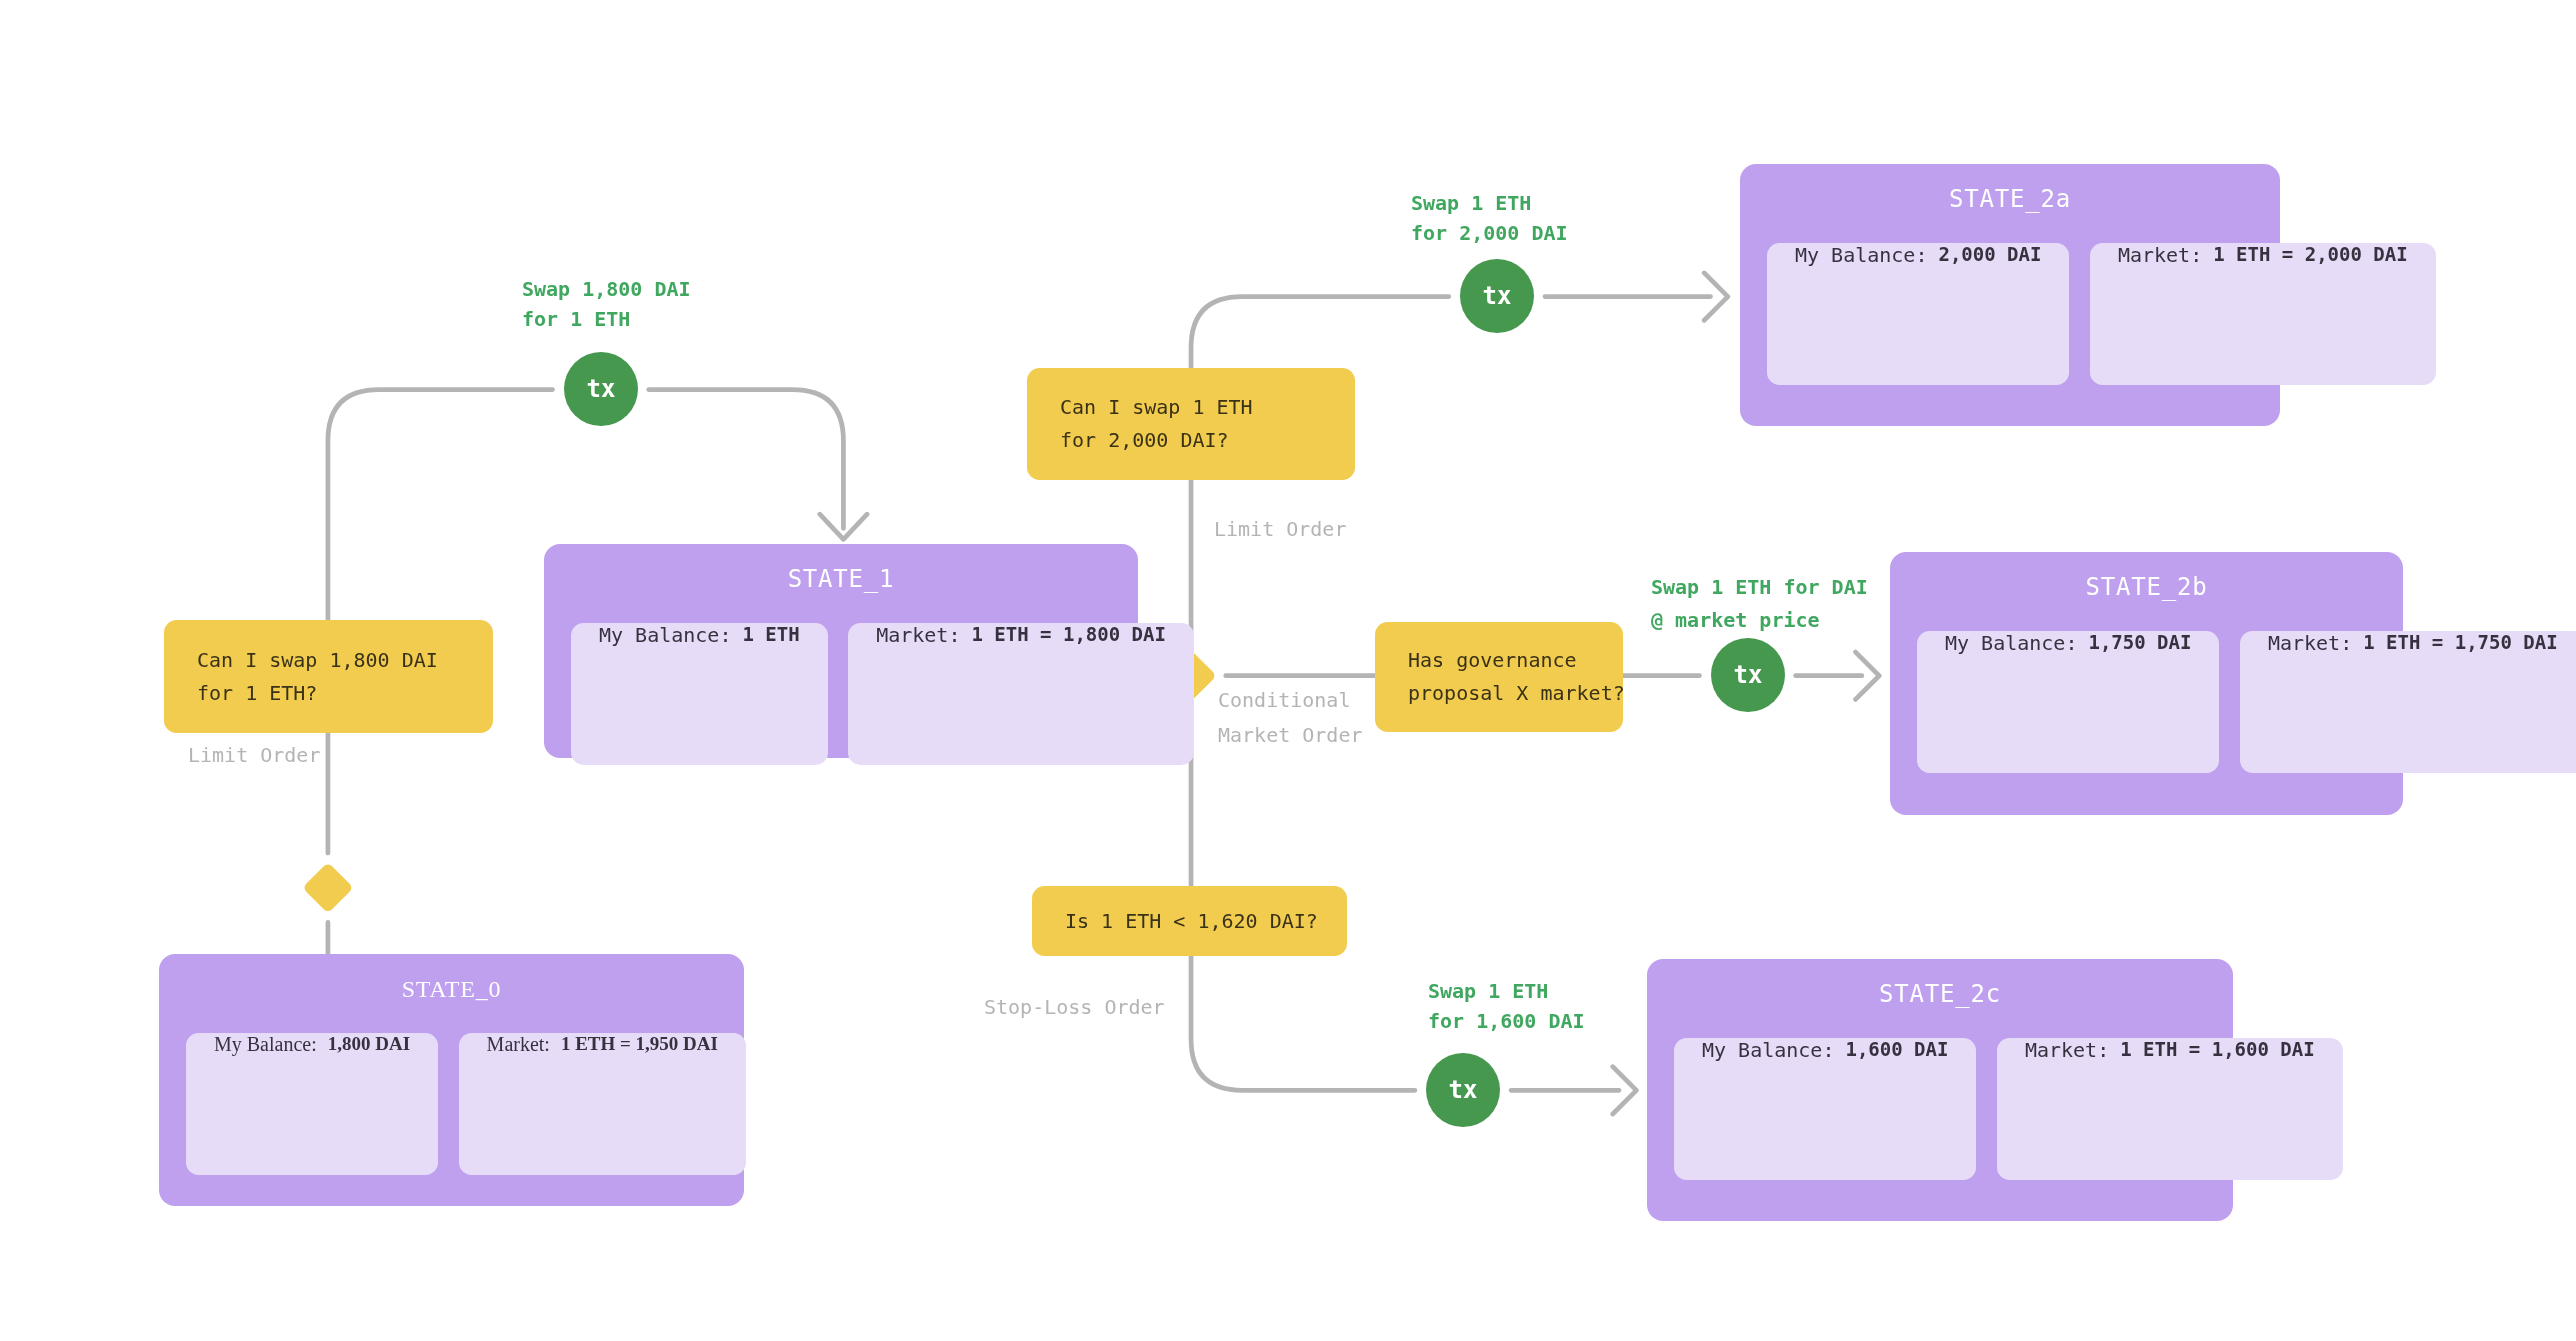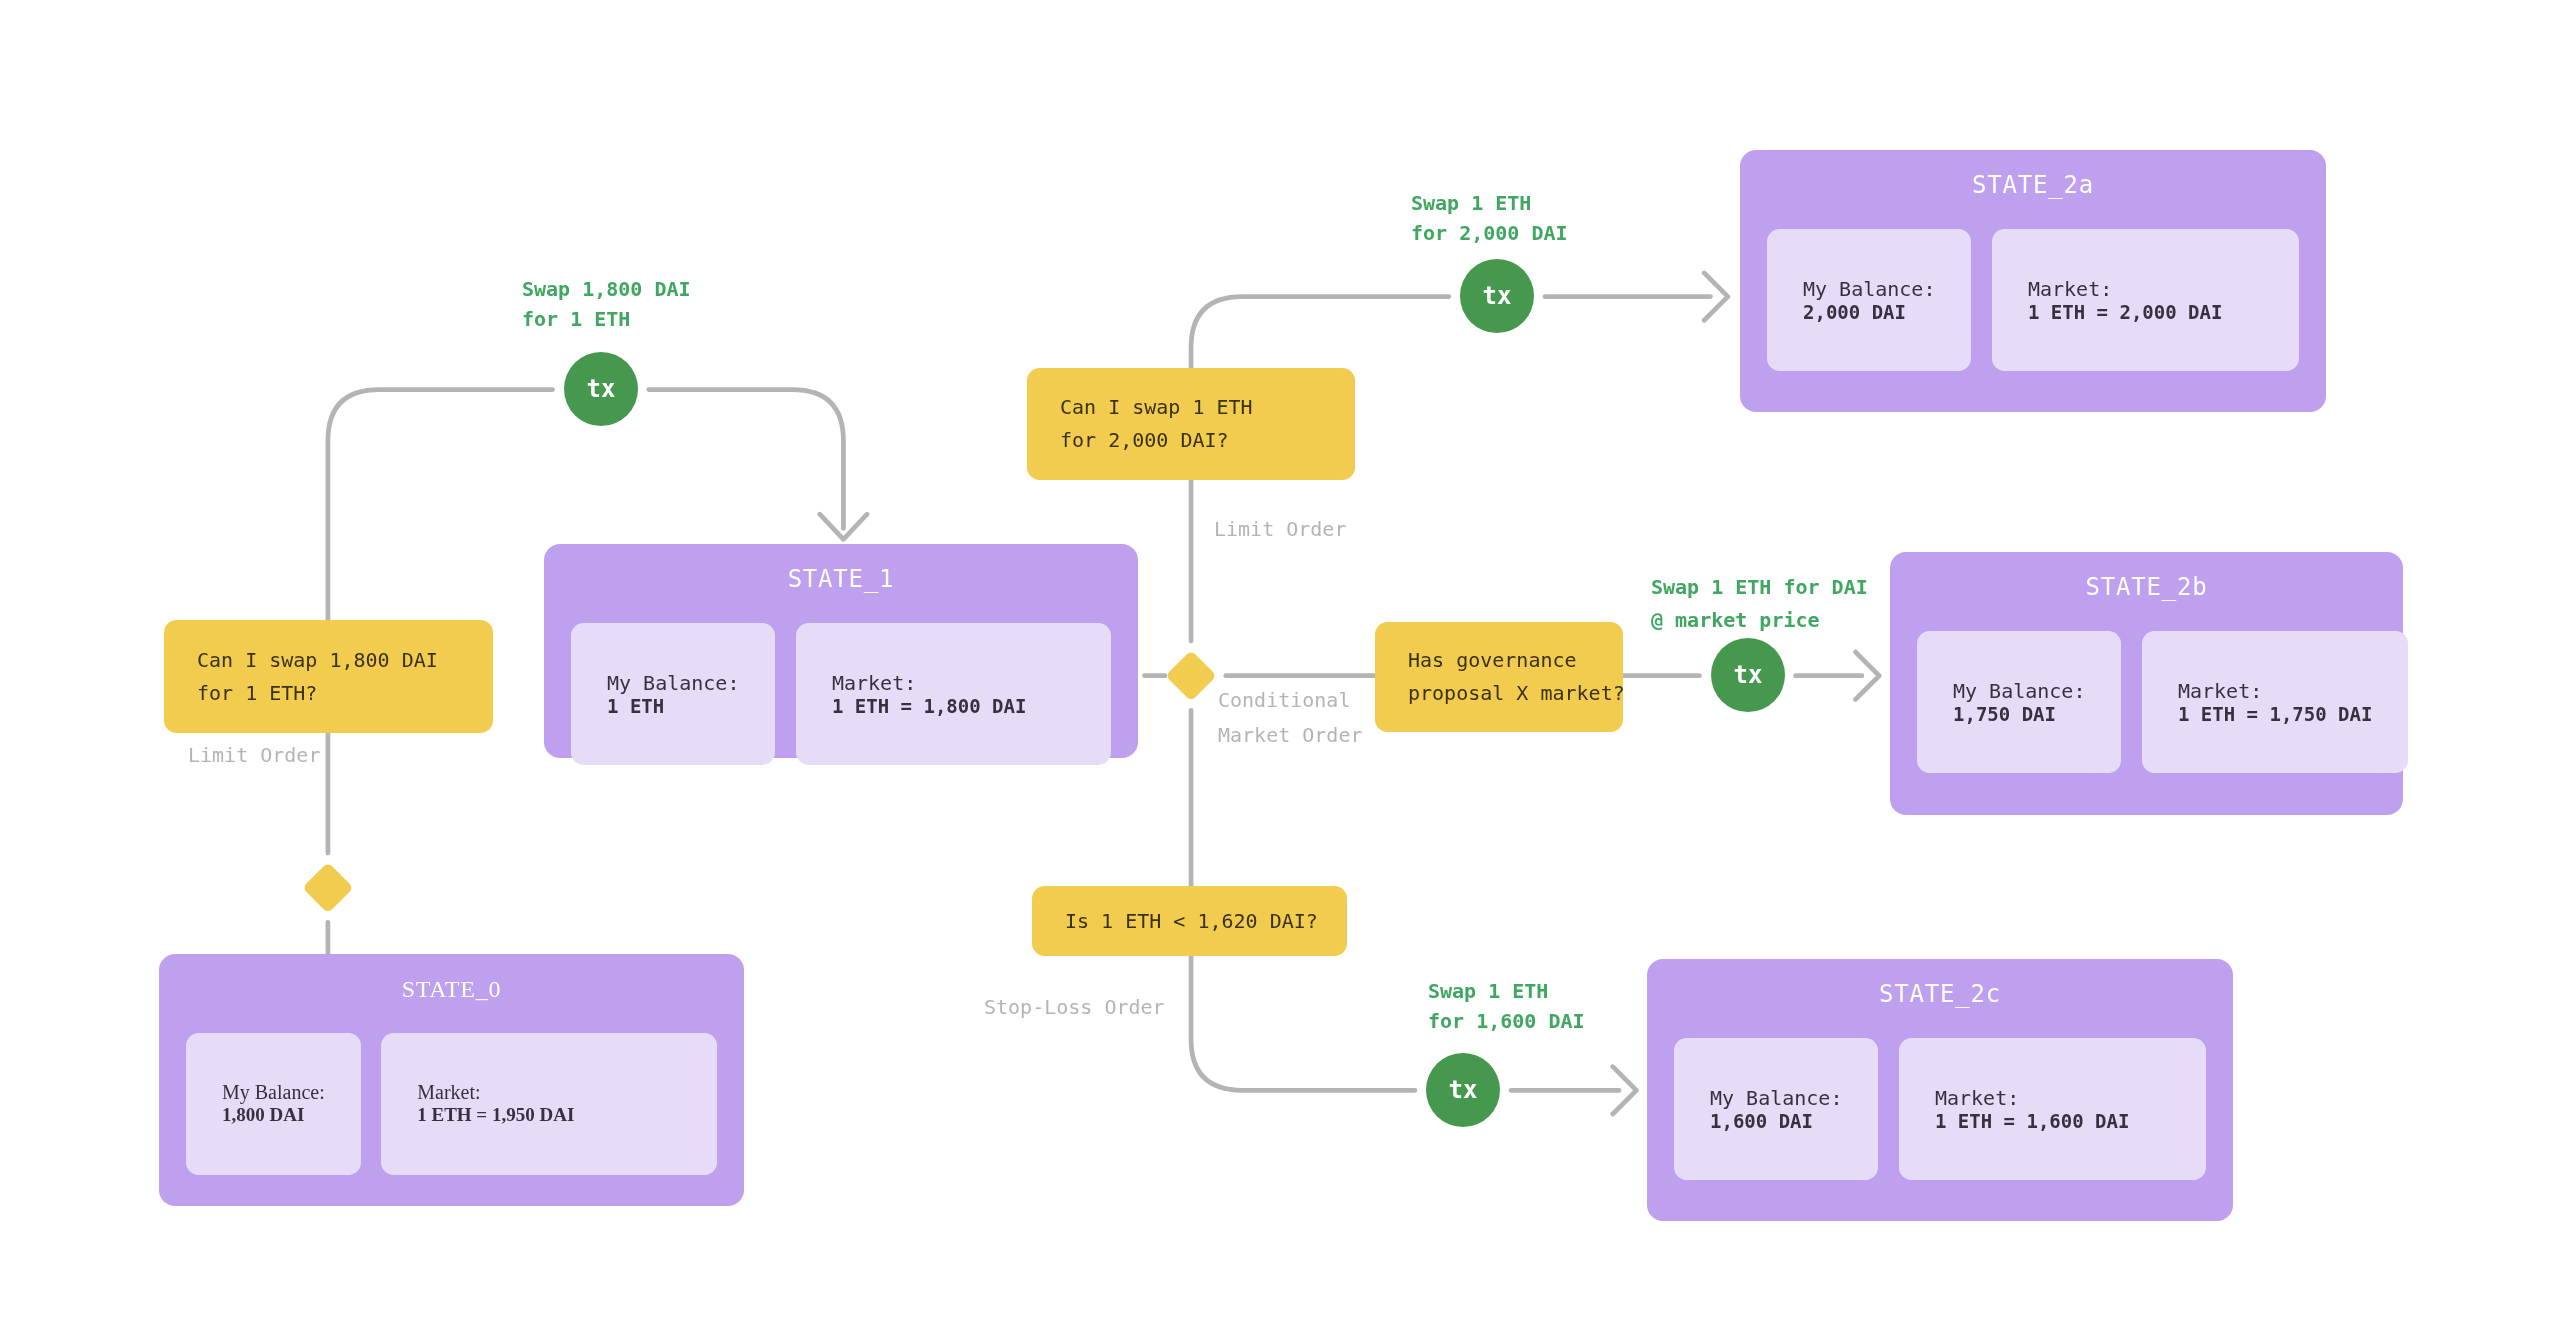--- a/index.html
+++ b/index.html
@@ -51,24 +51,24 @@
   }
   .state-row {
     display: flex;
     gap: 20.5px;
     height: 142px;
   }
   .state-chip {
     background: var(--state-chip-fill, #e7dcf7);
     border-radius: 12.6px;
     box-sizing: border-box;
-    padding: 0 36px;
-    display: flex;
-    flex-direction: column;
+    padding: 0 28px;
+    display: flex;
     justify-content: center;
+    gap: 11px;
     white-space: nowrap;
   }
   .state-chip.grow { flex: 1; }
   .chip-label {
     font-size: 20px;
     color: var(--dark-text, #37313f);
   }
   .chip-value {
     font-size: 19px;
     font-weight: 700;
@@ -168,21 +168,21 @@
         <div class="chip-label">My Balance:</div>
         <div class="chip-value">1 ETH</div>
       </div>
       <div class="state-chip grow">
         <div class="chip-label">Market:</div>
         <div class="chip-value">1 ETH = 1,800 DAI</div>
       </div>
     </div>
   </div>
 
-  <div class="state-card" style="left:1740px; top:150px; width:586px; height:262px;">
+  <div class="state-card" style="left:1740px; top:164px; width:540px; height:262px;">
     <div class="state-title">STATE_2a</div>
     <div class="state-row">
       <div class="state-chip">
         <div class="chip-label">My Balance:</div>
         <div class="chip-value">2,000 DAI</div>
       </div>
       <div class="state-chip grow">
         <div class="chip-label">Market:</div>
         <div class="chip-value">1 ETH = 2,000 DAI</div>
       </div>

